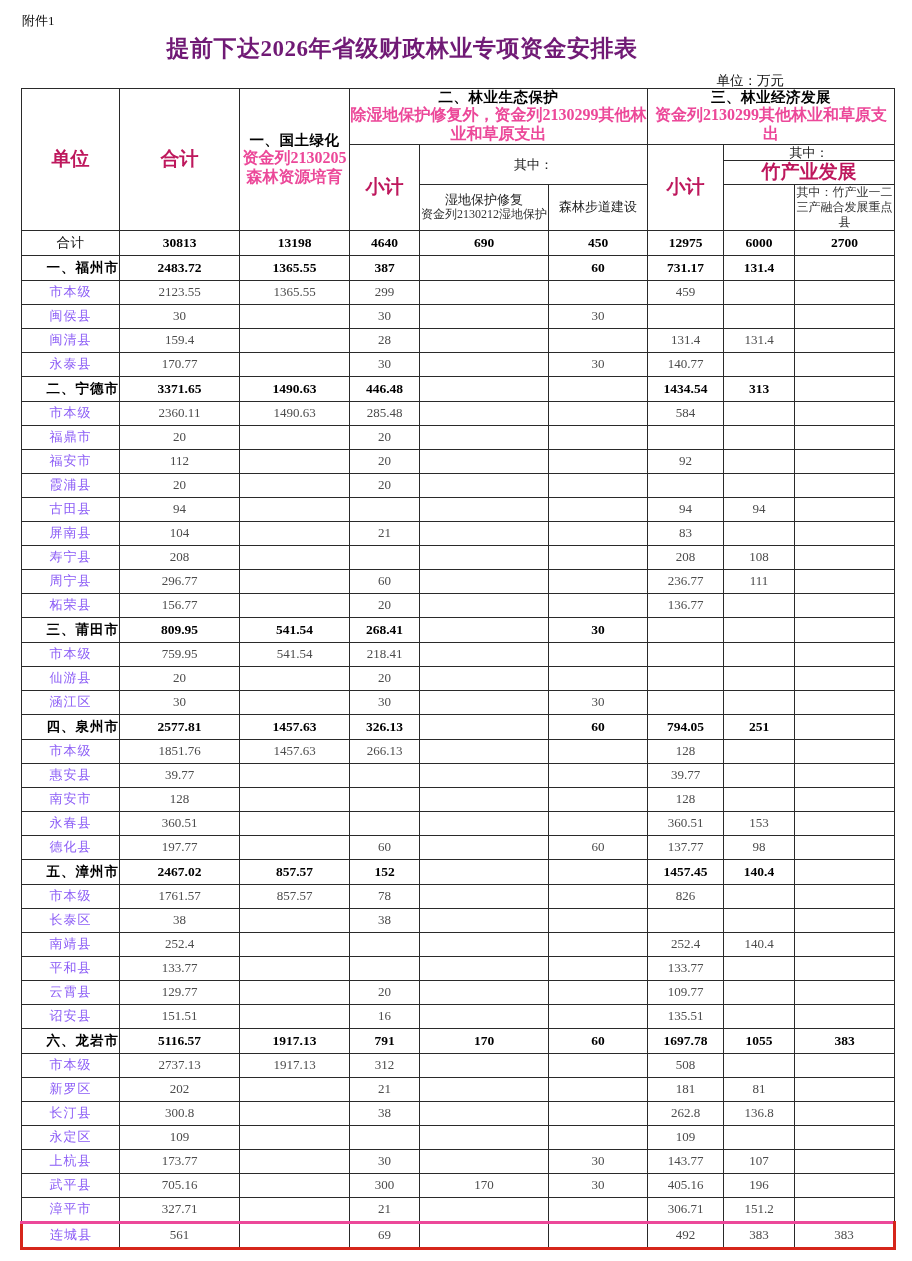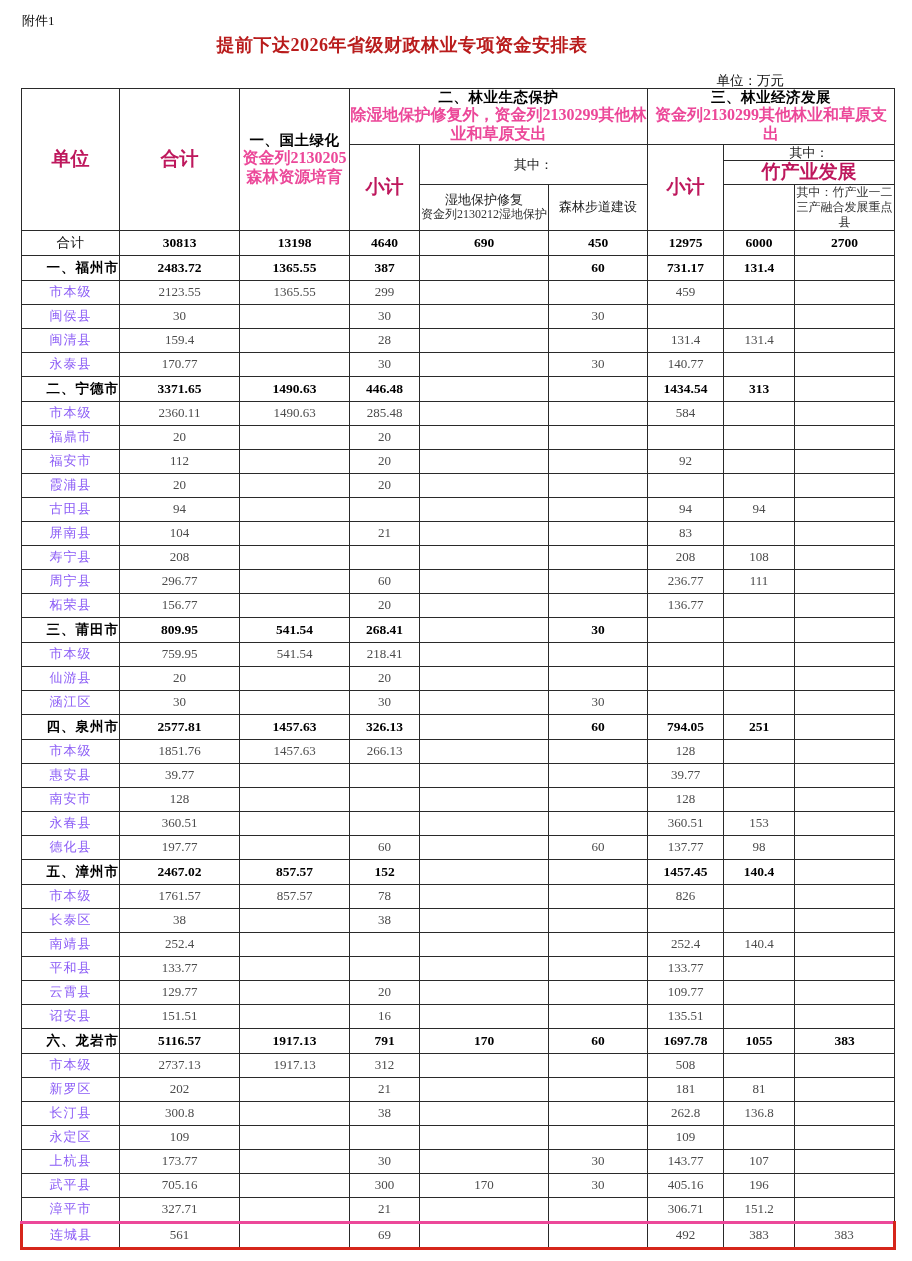--- a/index.html
+++ b/index.html
@@ -29,25 +29,25 @@
     font-family: "Liberation Serif", "DejaVu Serif", serif;
     letter-spacing: 0px;
     color: #111;
   }
   .doc-title {
     position: absolute;
     left: 0;
     right: 0;
     top: 33px;
     text-align: center;
-    font-size: 18px;
+    font-size: 23px;
     font-weight: bold;
     letter-spacing: 0.5px;
     font-family: "Liberation Serif", "DejaVu Serif", serif;
-    color: #b91c1c;
+    color: #701a75;
   }
   .unit-label {
     position: absolute;
     right: 20px;
     top: 72px;
     font-size: 13.5px;
     color: #111;
   }
 
   table.fintable {

